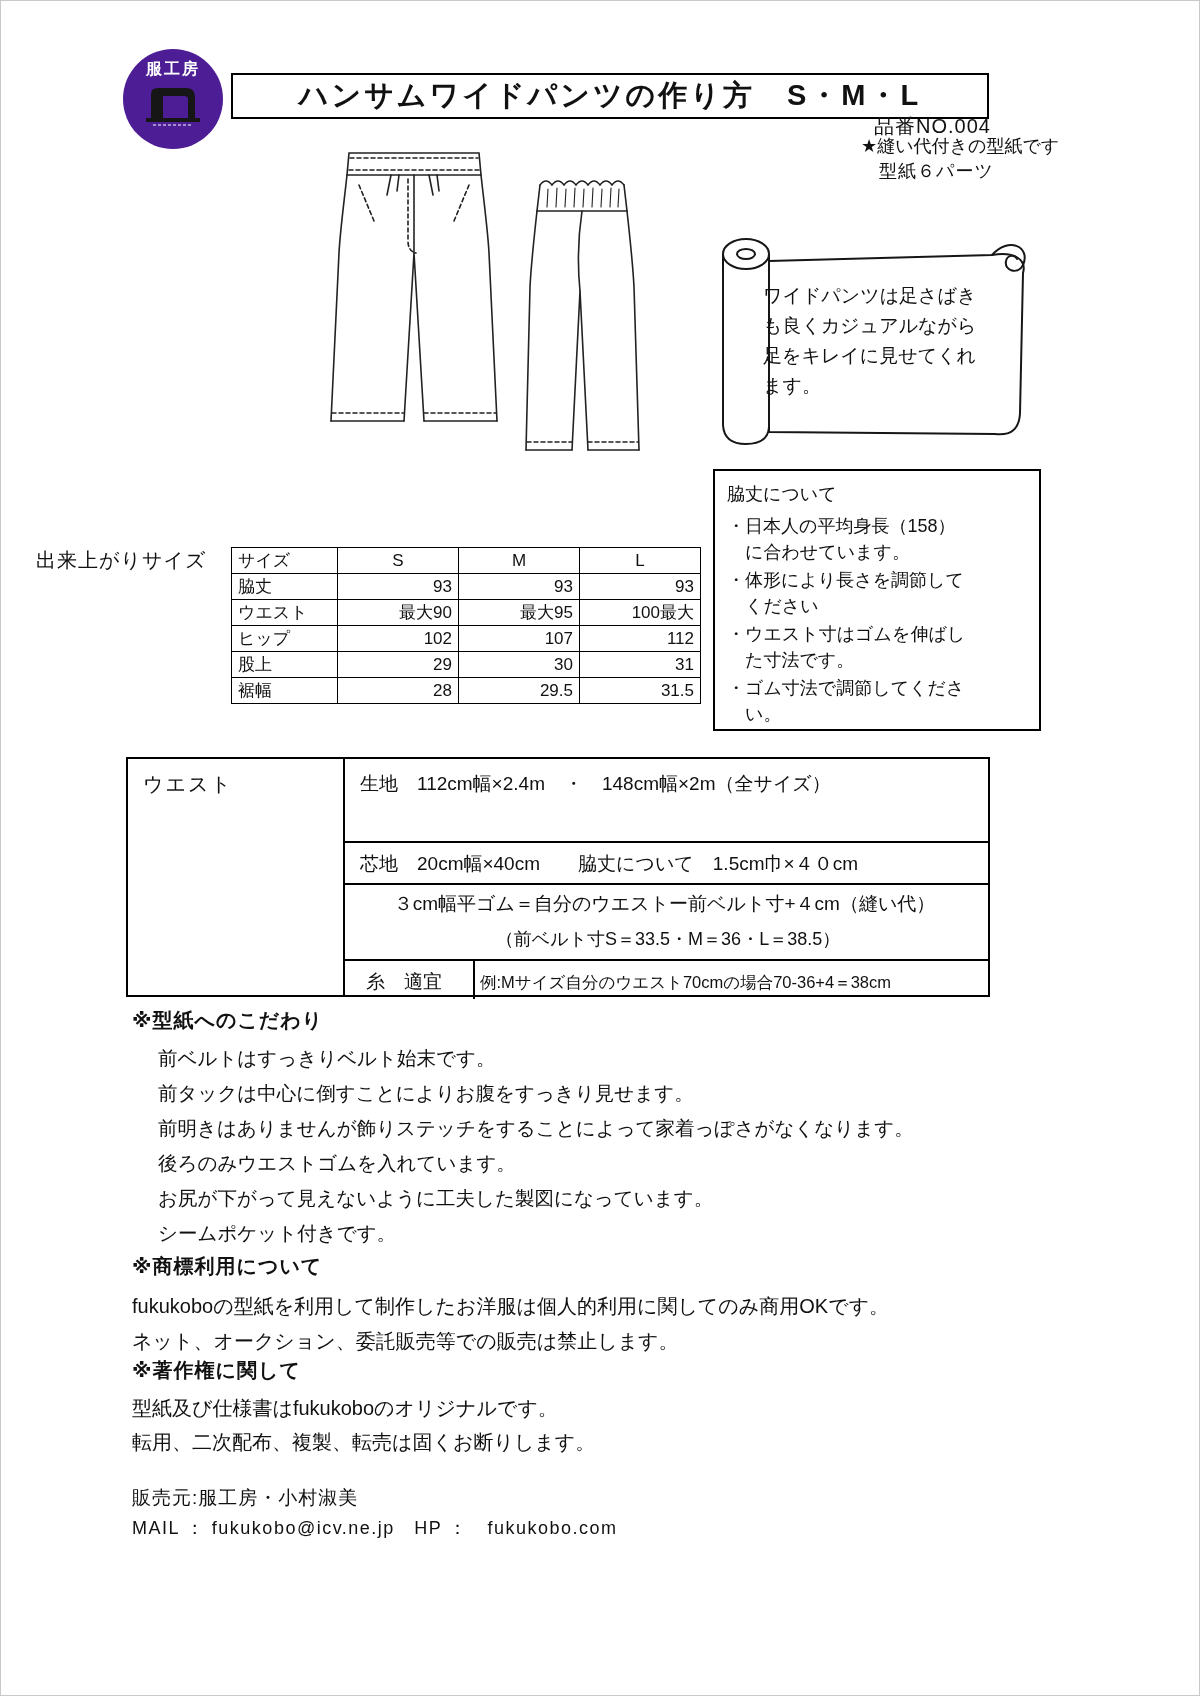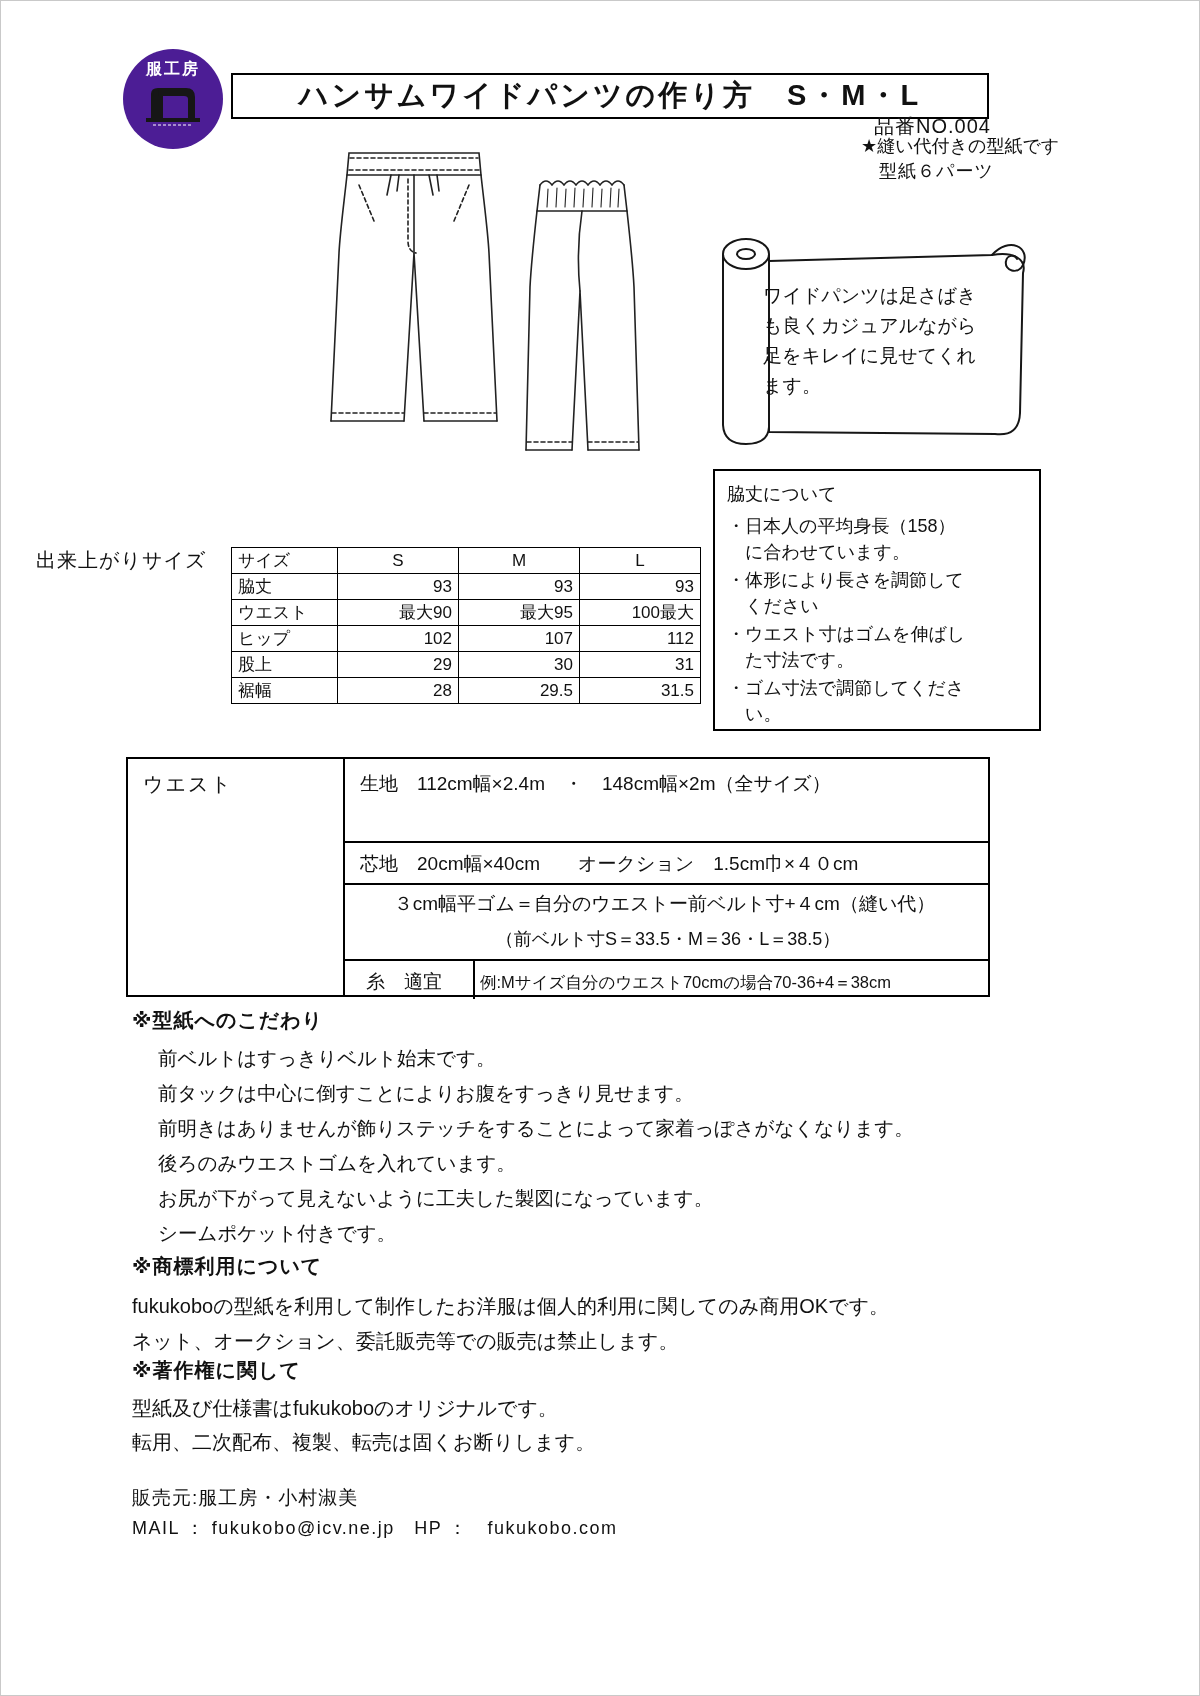--- a/index.html
+++ b/index.html
@@ -212,21 +212,21 @@
   </div>
 
   <div class="abs materials-box">
     <div class="materials-label">ウエスト</div>
     <div class="m-vline"></div>
     <div class="m-hline h1"></div>
     <div class="m-hline h2"></div>
     <div class="m-hline h3"></div>
     <div class="m-vline2"></div>
     <div class="m-text m-fabric">生地　112cm幅×2.4m　・　148cm幅×2m（全サイズ）</div>
-    <div class="m-text m-interfacing">芯地　20cm幅×40cm　　オークション　1.5cm巾×４０cm</div>
+    <div class="m-text m-interfacing">芯地　20cm幅×40cm　　脇丈について　1.5cm巾×４０cm</div>
     <div class="m-text m-elastic">３cm幅平ゴム＝自分のウエストー前ベルト寸+４cm（縫い代）</div>
     <div class="m-text m-elastic-note">（前ベルト寸S＝33.5・M＝36・L＝38.5）</div>
     <div class="m-text m-thread">糸　適宜</div>
     <div class="m-text m-thread-ex">例:Mサイズ自分のウエスト70cmの場合70-36+4＝38cm</div>
   </div>
 
   <div class="abs sec-title pattern-title">※型紙へのこだわり</div>
   <div class="abs pattern-list">
     <div>前ベルトはすっきりベルト始末です。</div>
     <div>前タックは中心に倒すことによりお腹をすっきり見せます。</div>

